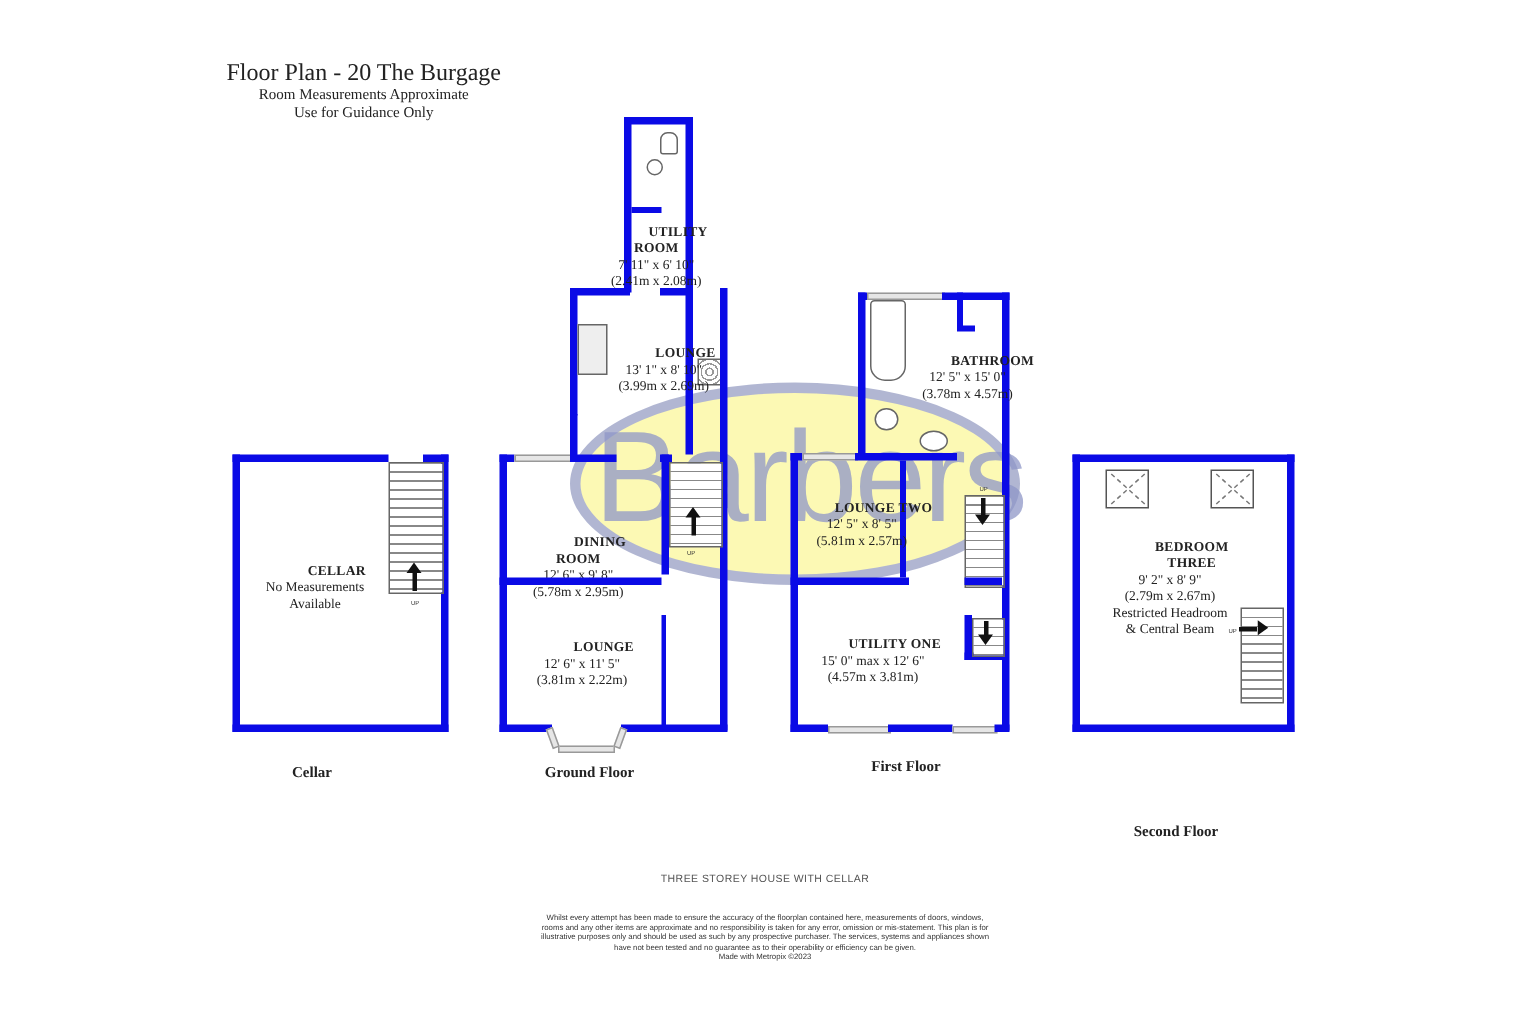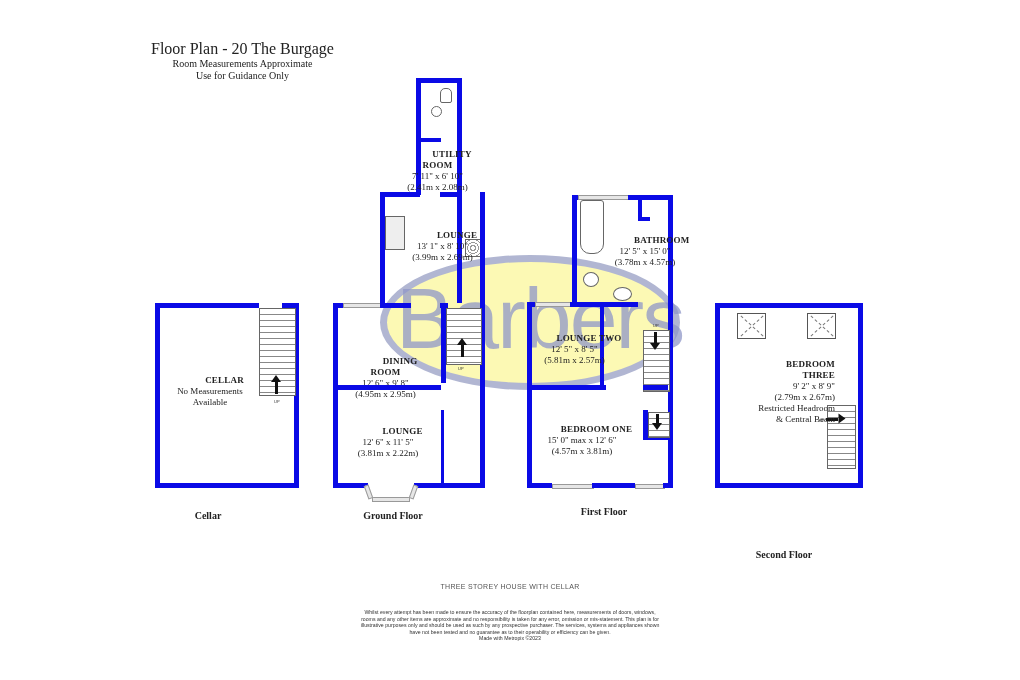--- a/index.html
+++ b/index.html
@@ -91,21 +91,21 @@
   <div class="wall" style="left:380px;top:276px;width:5px;height:32px;"></div>
   <div class="wall" style="left:440px;top:303px;width:8px;height:5px;"></div>
   <div class="wall" style="left:441px;top:303px;width:5px;height:80px;"></div>
   <div class="stairs" style="left:446px;top:308px;width:34px;height:55px;"></div>
   <div class="arrow-stem" style="left:461px;top:344px;height:13px;"></div>
   <div class="arrow-up" style="left:457px;top:338px;"></div>
   <div class="up-txt" style="left:458px;top:366px;">UP</div>
   <div class="label" style="left:338px;top:332px;width:95px;margin-top:24px;">
     <b>DINING ROOM</b><br>
     <span>12' 6" x 9' 8"</span><br>
-    <span>(4.95m x 2.95m)</span>
+    <span>(5.78m x 2.95m)</span>
   </div>
   <div class="wall" style="left:333px;top:385px;width:108px;height:5px;"></div>
   <div class="wall" style="left:441px;top:410px;width:3px;height:77px;"></div>
 
   <div class="wall" style="left:333px;top:483px;width:35px;height:5px;"></div>
   <div class="wall" style="left:414px;top:483px;width:71px;height:5px;"></div>
   <div class="window" style="left:372px;top:497px;width:36px;height:3px;"></div>
   <div class="window" style="left:366px;top:485px;width:3px;height:12px;transform:rotate(-20deg);"></div>
   <div class="window" style="left:411px;top:485px;width:3px;height:12px;transform:rotate(20deg);"></div>
   <div class="label" style="left:338px;top:426px;width:100px;">
@@ -155,39 +155,39 @@
   <div class="wall" style="left:643px;top:435px;width:25px;height:5px;"></div>
   <div class="stairs" style="left:648px;top:412px;width:20px;height:24px;"></div>
   <div class="arrow-stem" style="left:656px;top:414px;height:10px;"></div>
   <div class="arrow-up" style="left:652px;top:423px;transform:rotate(180deg);"></div>
   <div class="wall" style="left:527px;top:483px;width:25px;height:5px;"></div>
   <div class="window" style="left:552px;top:484px;width:40px;height:3px;"></div>
   <div class="wall" style="left:592px;top:483px;width:43px;height:5px;"></div>
   <div class="window" style="left:635px;top:484px;width:28px;height:3px;"></div>
   <div class="wall" style="left:663px;top:483px;width:10px;height:5px;"></div>
   <div class="label" style="left:527px;top:424px;width:110px;">
-    <b>BEDROOM ONE</b><br>
+    <b>UTILITY ONE</b><br>
     <span>15' 0" max x 12' 6"</span><br>
     <span>(4.57m x 3.81m)</span>
   </div>
   <div class="floor-label" style="left:544px;top:506px;">First Floor</div>
 </div>
 
 <div>
   <div class="wall" style="left:715px;top:303px;width:148px;height:5px;"></div>
   <div class="wall" style="left:715px;top:303px;width:5px;height:185px;"></div>
   <div class="wall" style="left:858px;top:303px;width:5px;height:185px;"></div>
   <div class="wall" style="left:715px;top:483px;width:148px;height:5px;"></div>
   <div class="skylight" style="left:737px;top:313px;"></div>
   <div class="skylight" style="left:807px;top:313px;"></div>
   <div class="stairs" style="left:827px;top:405px;width:27px;height:62px;"></div>
   <div class="arrow-stem" style="left:826px;top:418px;width:12px;height:3px;"></div>
   <div class="arrow-up" style="left:837px;top:415px;transform:rotate(90deg);"></div>
   <div class="up-txt" style="left:819px;top:418px;">UP</div>
-  <div class="label" style="left:725px;top:359px;width:110px;text-align:right;">
+  <div class="label" style="left:725px;top:359px;width:110px;">
     <b>BEDROOM</b><br>
     <b>THREE</b><br>
     <span>9' 2" x 8' 9"</span><br>
     <span>(2.79m x 2.67m)</span><br>
     <span>Restricted Headroom</span><br>
     <span>&amp; Central Beam</span>
   </div>
   <div class="floor-label" style="left:724px;top:501px;margin-top:48px;">Second Floor</div>
 </div>
 

